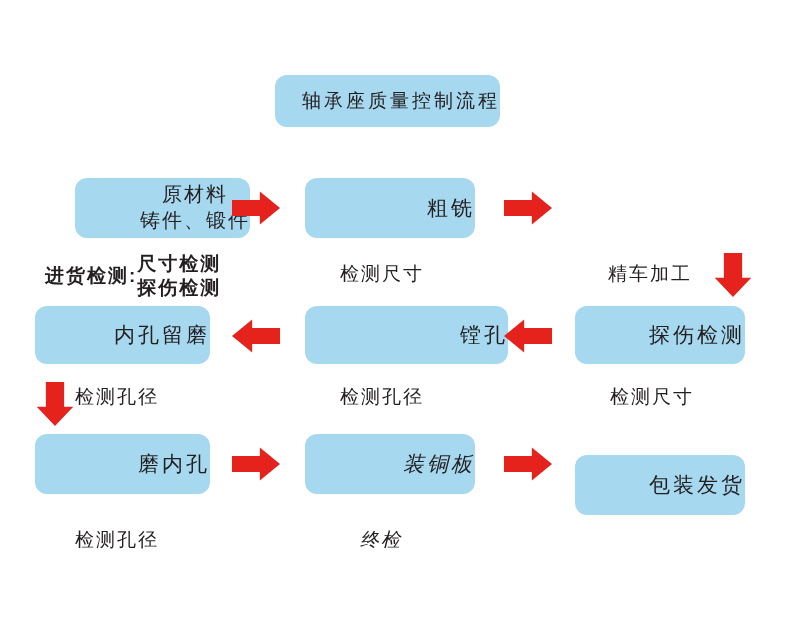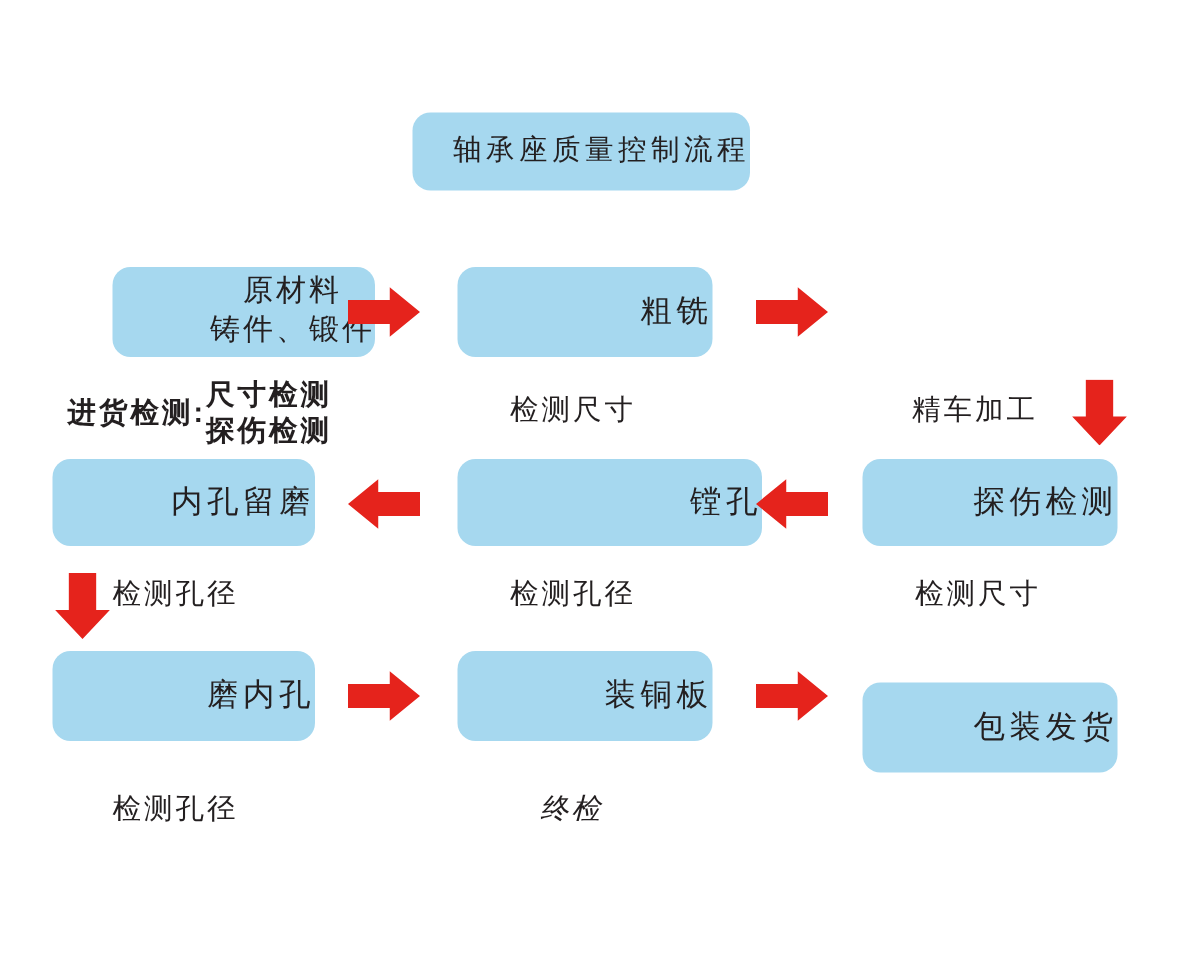--- a/index.html
+++ b/index.html
@@ -152,21 +152,21 @@
   <div class="caption" style="left:340px; top:385px;">检测孔径</div>
 
   <div class="caption" style="left:610px; top:385px;">检测尺寸</div>
 
   <div class="box step-box" style="left:35px; top:434px; width:175px; height:60px;">
     <span class="line">磨内孔</span>
   </div>
 
   <div class="arrow arrow-right" style="left:232px; top:446px; width:48px; height:36px;"></div>
 
-  <div class="box step-box" style="left:305px; top:434px; width:170px; height:60px;">
+  <div class="box step-box" style="left:305px; top:434px; width:170px; height:60px;font-style:italic;">
     <span class="line">装铜板</span>
   </div>
 
   <div class="arrow arrow-right" style="left:504px; top:446px; width:48px; height:36px;"></div>
 
   <div class="box step-box" style="left:575px; top:434px; width:170px; height:60px;margin-top:21px;">
     <span class="line">包装发货</span>
   </div>
 
   <div class="caption" style="left:75px; top:528px;">检测孔径</div>

